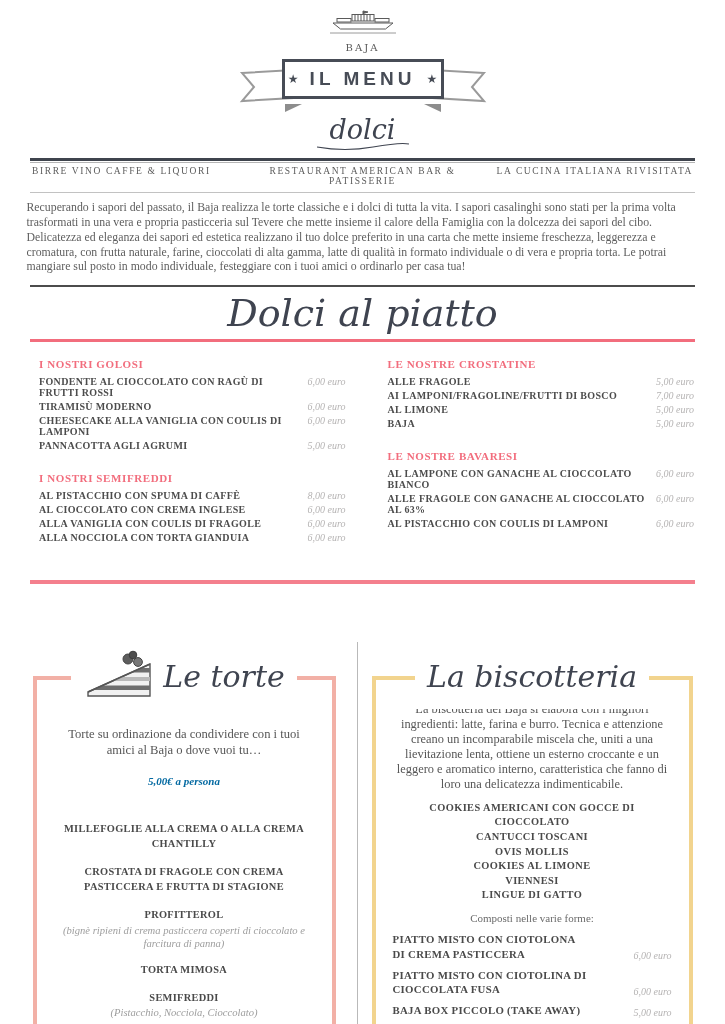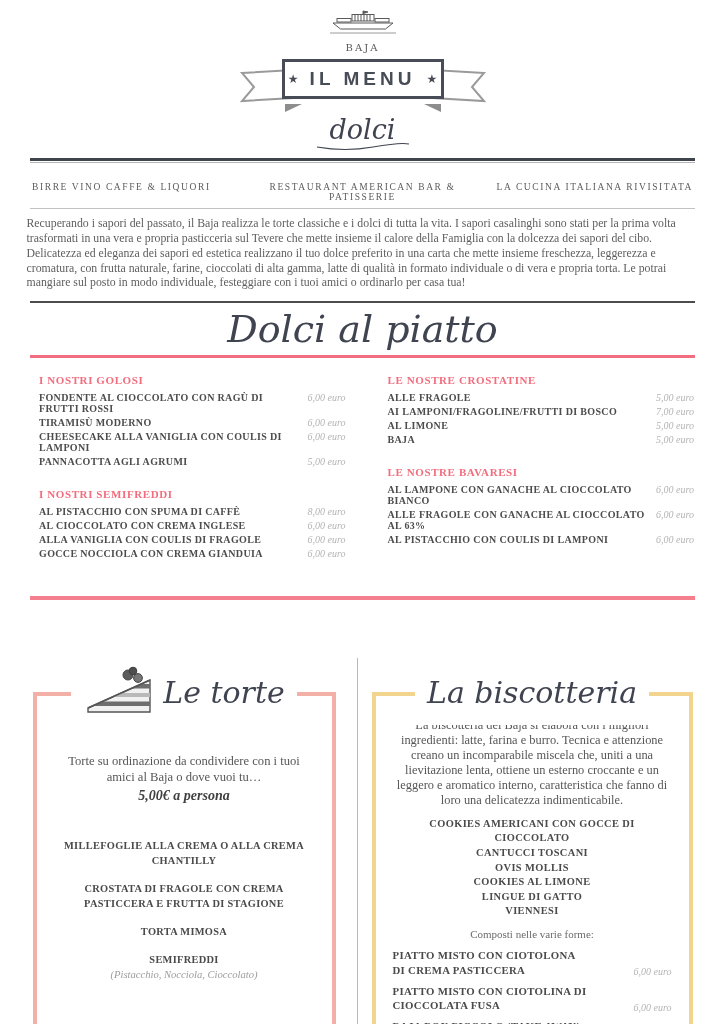--- a/index.html
+++ b/index.html
@@ -21,21 +21,21 @@
     display:flex;align-items:center;justify-content:center;gap:11px;}
   .ribbon-title{font-family:"Liberation Sans",sans-serif;font-weight:bold;font-size:19px;
     letter-spacing:4px;color:var(--dark);}
   .star{font-size:12px;color:var(--dark);line-height:1;}
   .dolci-script{text-align:center;margin-top:1px;}
   .dolci-script .word{font-family:"DejaVu Serif",serif;font-style:italic;font-size:27px;color:#3f4450;}
   .flourish{display:block;margin:-3px auto 0;}
 
   
   .topbar{width:665px;margin:7px auto 0;border-top:3px solid #3f444d;border-bottom:1px solid #c2c2c2;
-    position:relative;display:flex;padding:21px 2px 6px;}
+    position:relative;display:flex;padding:5px 2px 6px;}
   .topbar::before{content:"";position:absolute;top:1px;left:0;right:0;height:1px;background:#b5b5b5;}
   .topbar span{font-size:9.5px;letter-spacing:1.6px;color:#5c5c5c;flex:1;}
   .topbar .c{text-align:center;}
   .topbar .r{text-align:right;}
 
   
   .intro{width:672px;margin:7px auto 0;font-size:11.8px;line-height:1.26;color:#5e5e5e;}
 
   .rule-dark{width:665px;height:2px;background:#4c4c4c;margin:11px auto 0;}
   .script-title{text-align:center;font-family:"DejaVu Serif",serif;font-style:italic;
@@ -56,22 +56,22 @@
   .boxes-wrap{position:relative;width:660px;margin:92px auto 0;}
   .v-divider{position:absolute;left:324px;top:-34px;bottom:-17px;width:1px;background:#b9b9b9;}
   .boxes{display:flex;gap:36px;align-items:stretch;}
   .box{position:relative;border-width:4px;border-style:solid;min-height:340px;}
   .torte-box{flex:0 0 303px;border-color:var(--pink-border);padding:42px 14px 14px;text-align:center;}
   .bisc-box{flex:1;border-color:var(--yellow-border);padding:22px 17px 12px;text-align:center;}
   .box-heading{position:absolute;top:-35px;left:0;right:0;display:flex;justify-content:center;}
   .box-heading-inner{background:#fff;padding:0 12px;height:64px;display:flex;align-items:center;gap:8px;}
   .box-script{font-family:"DejaVu Serif",serif;font-style:italic;font-size:30px;color:#3f4450;white-space:nowrap;}
 
-  .torte-intro{font-size:12.6px;line-height:1.3;color:#565656;max-width:256px;margin:15px auto 0;}
-  .torte-price{margin-top:2px;font-weight:bold;font-style:italic;font-size:14px;color:#404040;}
+  .torte-intro{font-size:12.6px;line-height:1.3;color:#565656;max-width:256px;margin:4px auto 0;}
+  .torte-price{margin-top:16px;font-weight:bold;font-style:italic;font-size:11px;color:#0369a1;}
   .torte-items{margin-top:34px;}
   .torte-item{margin-bottom:12px;}
   .torte-item-name{font-weight:bold;font-size:10.4px;letter-spacing:.3px;color:#4a4a4a;line-height:1.5;}
   .torte-item-note{font-style:italic;font-size:10.6px;color:#9d9d9d;line-height:1.25;margin-top:1px;}
 
   .bisc-intro{font-size:12.4px;line-height:1.21;color:#565656;}
   .cookie-list{margin-top:9px;}
   .cookie-line{font-weight:bold;font-size:10.4px;letter-spacing:.4px;color:#4a4a4a;line-height:14.6px;}
   .forms-label{margin-top:9px;font-size:11px;color:#6b6b6b;}
   .priced-list{margin-top:8px;}
@@ -163,21 +163,21 @@
           </div>
           <div class="menu-row">
             <span class="menu-item-name">AL CIOCCOLATO CON CREMA INGLESE</span>
             <span class="menu-item-price">6,00 euro</span>
           </div>
           <div class="menu-row">
             <span class="menu-item-name">ALLA VANIGLIA CON COULIS DI FRAGOLE</span>
             <span class="menu-item-price">6,00 euro</span>
           </div>
           <div class="menu-row">
-            <span class="menu-item-name">GOCCE NOCCIOLA CON CREMA GIANDUIA</span>
+            <span class="menu-item-name">ALLA NOCCIOLA CON TORTA GIANDUIA</span>
             <span class="menu-item-price">6,00 euro</span>
           </div>
         </div>
       </div>
     <div class="menu-col">
         <div class="menu-section">
           <div class="menu-section-title">LE NOSTRE CROSTATINE</div>
           <div class="menu-row">
             <span class="menu-item-name">ALLE FRAGOLE</span>
             <span class="menu-item-price">5,00 euro</span>
@@ -245,20 +245,24 @@
         <p class="torte-intro">Torte su ordinazione da condividere con i tuoi amici al Baja o dove vuoi tu…</p>
         <div class="torte-price">5,00€ a persona</div>
         <div class="torte-items">
             <div class="torte-item">
               <div class="torte-item-name">MILLEFOGLIE ALLA CREMA O ALLA CREMA CHANTILLY</div>
             </div>
             <div class="torte-item">
               <div class="torte-item-name">CROSTATA DI FRAGOLE CON CREMA PASTICCERA E FRUTTA DI STAGIONE</div>
             </div>
             <div class="torte-item">
+              <div class="torte-item-name">PROFITTEROL</div>
+              <div class="torte-item-note">(bignè ripieni di crema pasticcera coperti di cioccolato e farcitura di panna)</div>
+            </div>
+            <div class="torte-item">
               <div class="torte-item-name">TORTA MIMOSA</div>
             </div>
             <div class="torte-item">
               <div class="torte-item-name">SEMIFREDDI</div>
               <div class="torte-item-note">(Pistacchio, Nocciola, Cioccolato)</div>
             </div>
           </div>
       </div>
 
       <div class="box bisc-box">
@@ -266,22 +270,22 @@
           <div class="box-heading-inner">
             <span class="box-script">La biscotteria</span>
           </div>
         </div>
         <p class="bisc-intro">La biscotteria del Baja si elabora con i migliori ingredienti: latte,  farina e burro. Tecnica e attenzione creano un incomparabile miscela che, uniti a una lievitazione lenta, ottiene un esterno croccante e un leggero  e aromatico interno, caratteristica che fanno di loro una delicatezza indimenticabile.</p>
         <div class="cookie-list">
             <div class="cookie-line">COOKIES AMERICANI CON GOCCE DI CIOCCOLATO</div>
             <div class="cookie-line">CANTUCCI TOSCANI</div>
             <div class="cookie-line">OVIS MOLLIS</div>
             <div class="cookie-line">COOKIES AL LIMONE</div>
+            <div class="cookie-line">VIENNESI</div>
             <div class="cookie-line">LINGUE DI GATTO</div>
-            <div class="cookie-line">VIENNESI</div>
           </div>
         <div class="forms-label">Composti nelle varie forme:</div>
         <div class="priced-list">
             <div class="priced-row">
               <span class="priced-name">PIATTO MISTO CON CIOTOLONA DI CREMA PASTICCERA</span>
               <span class="priced-price">6,00 euro</span>
             </div>
             <div class="priced-row">
               <span class="priced-name">PIATTO MISTO CON CIOTOLINA DI CIOCCOLATA FUSA</span>
               <span class="priced-price">6,00 euro</span>

